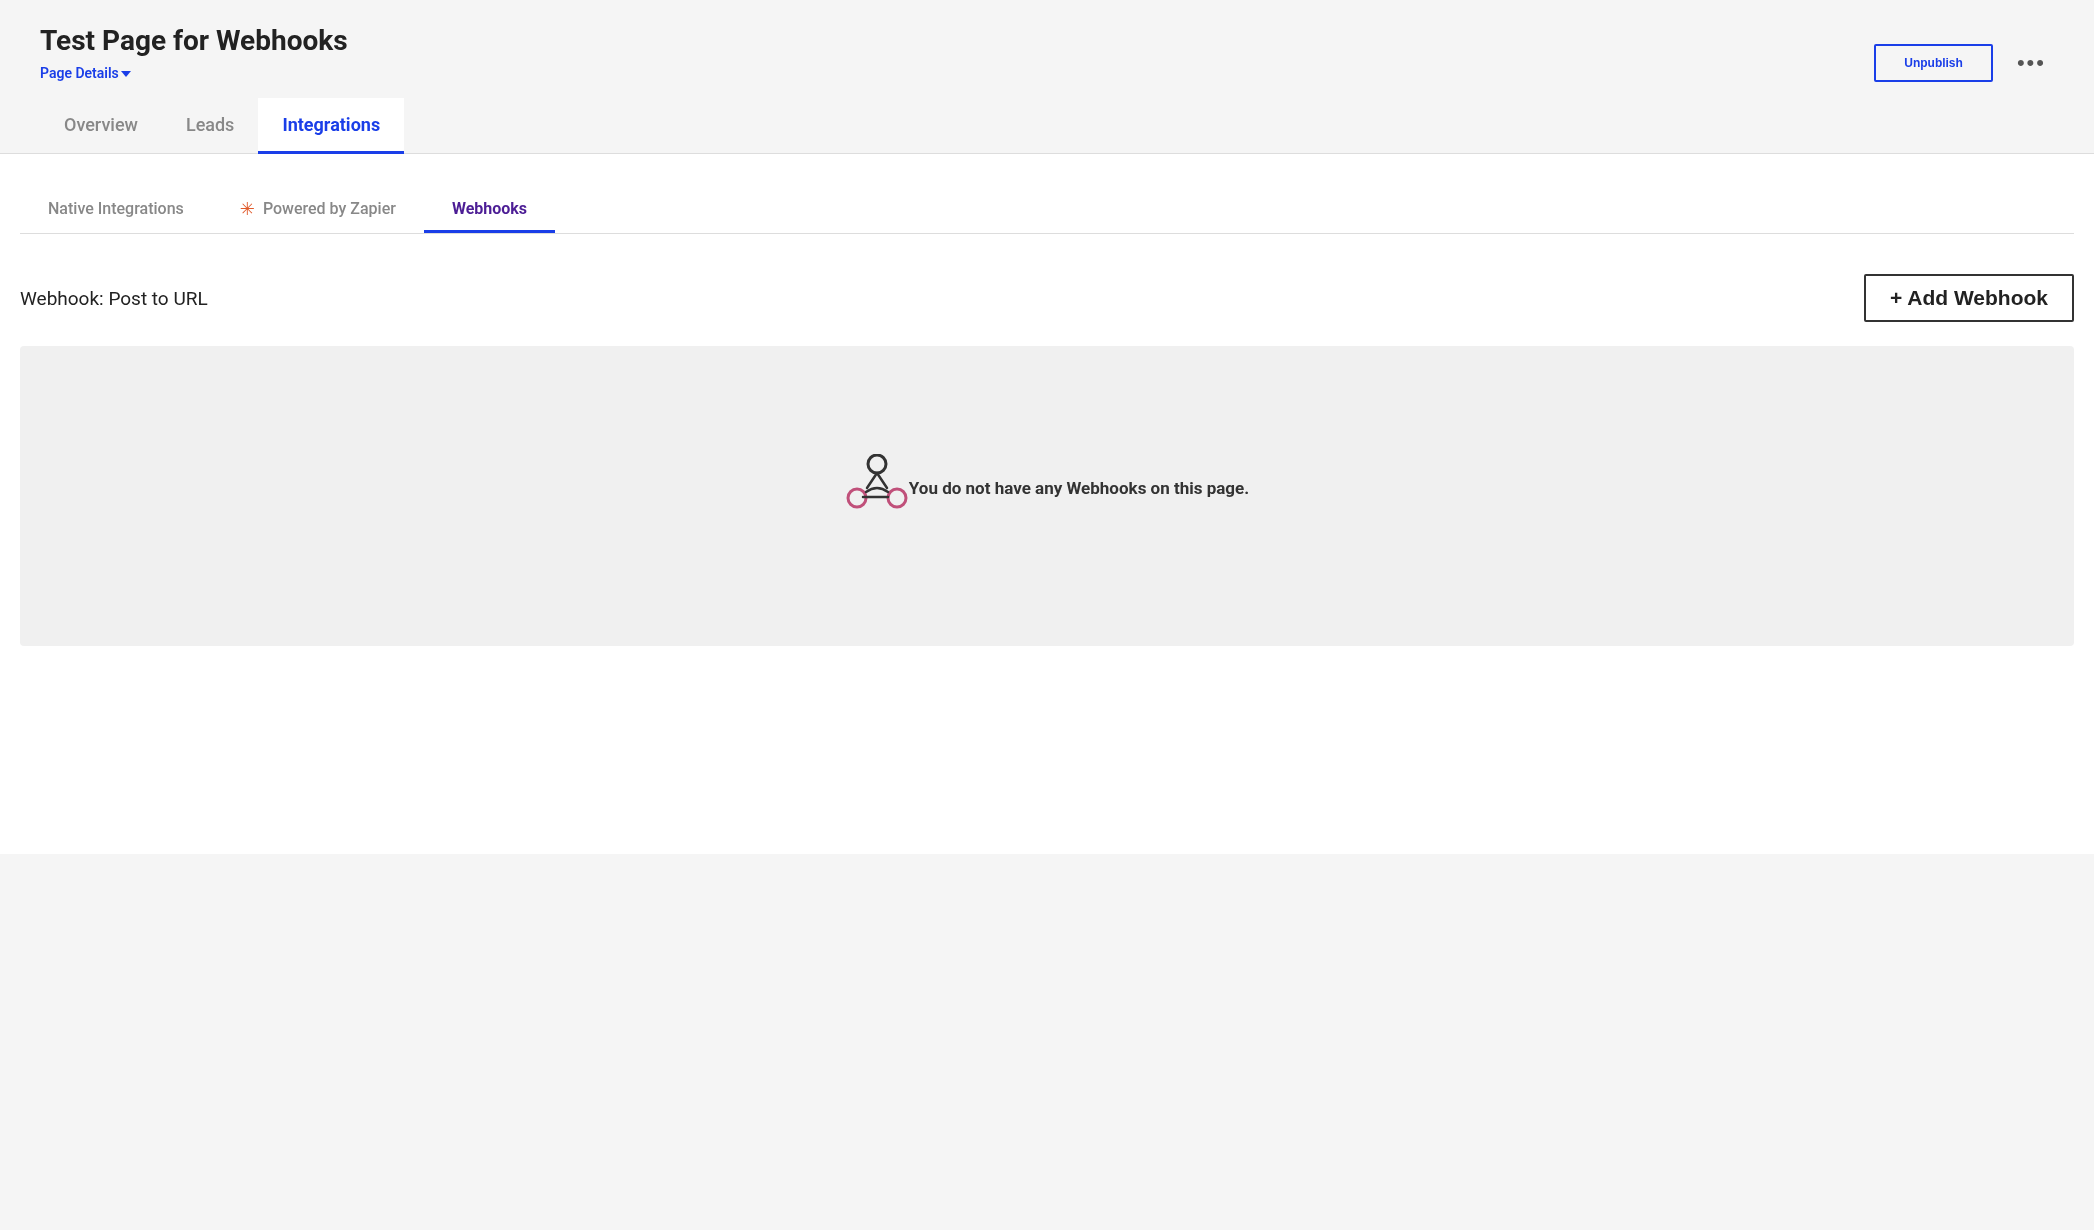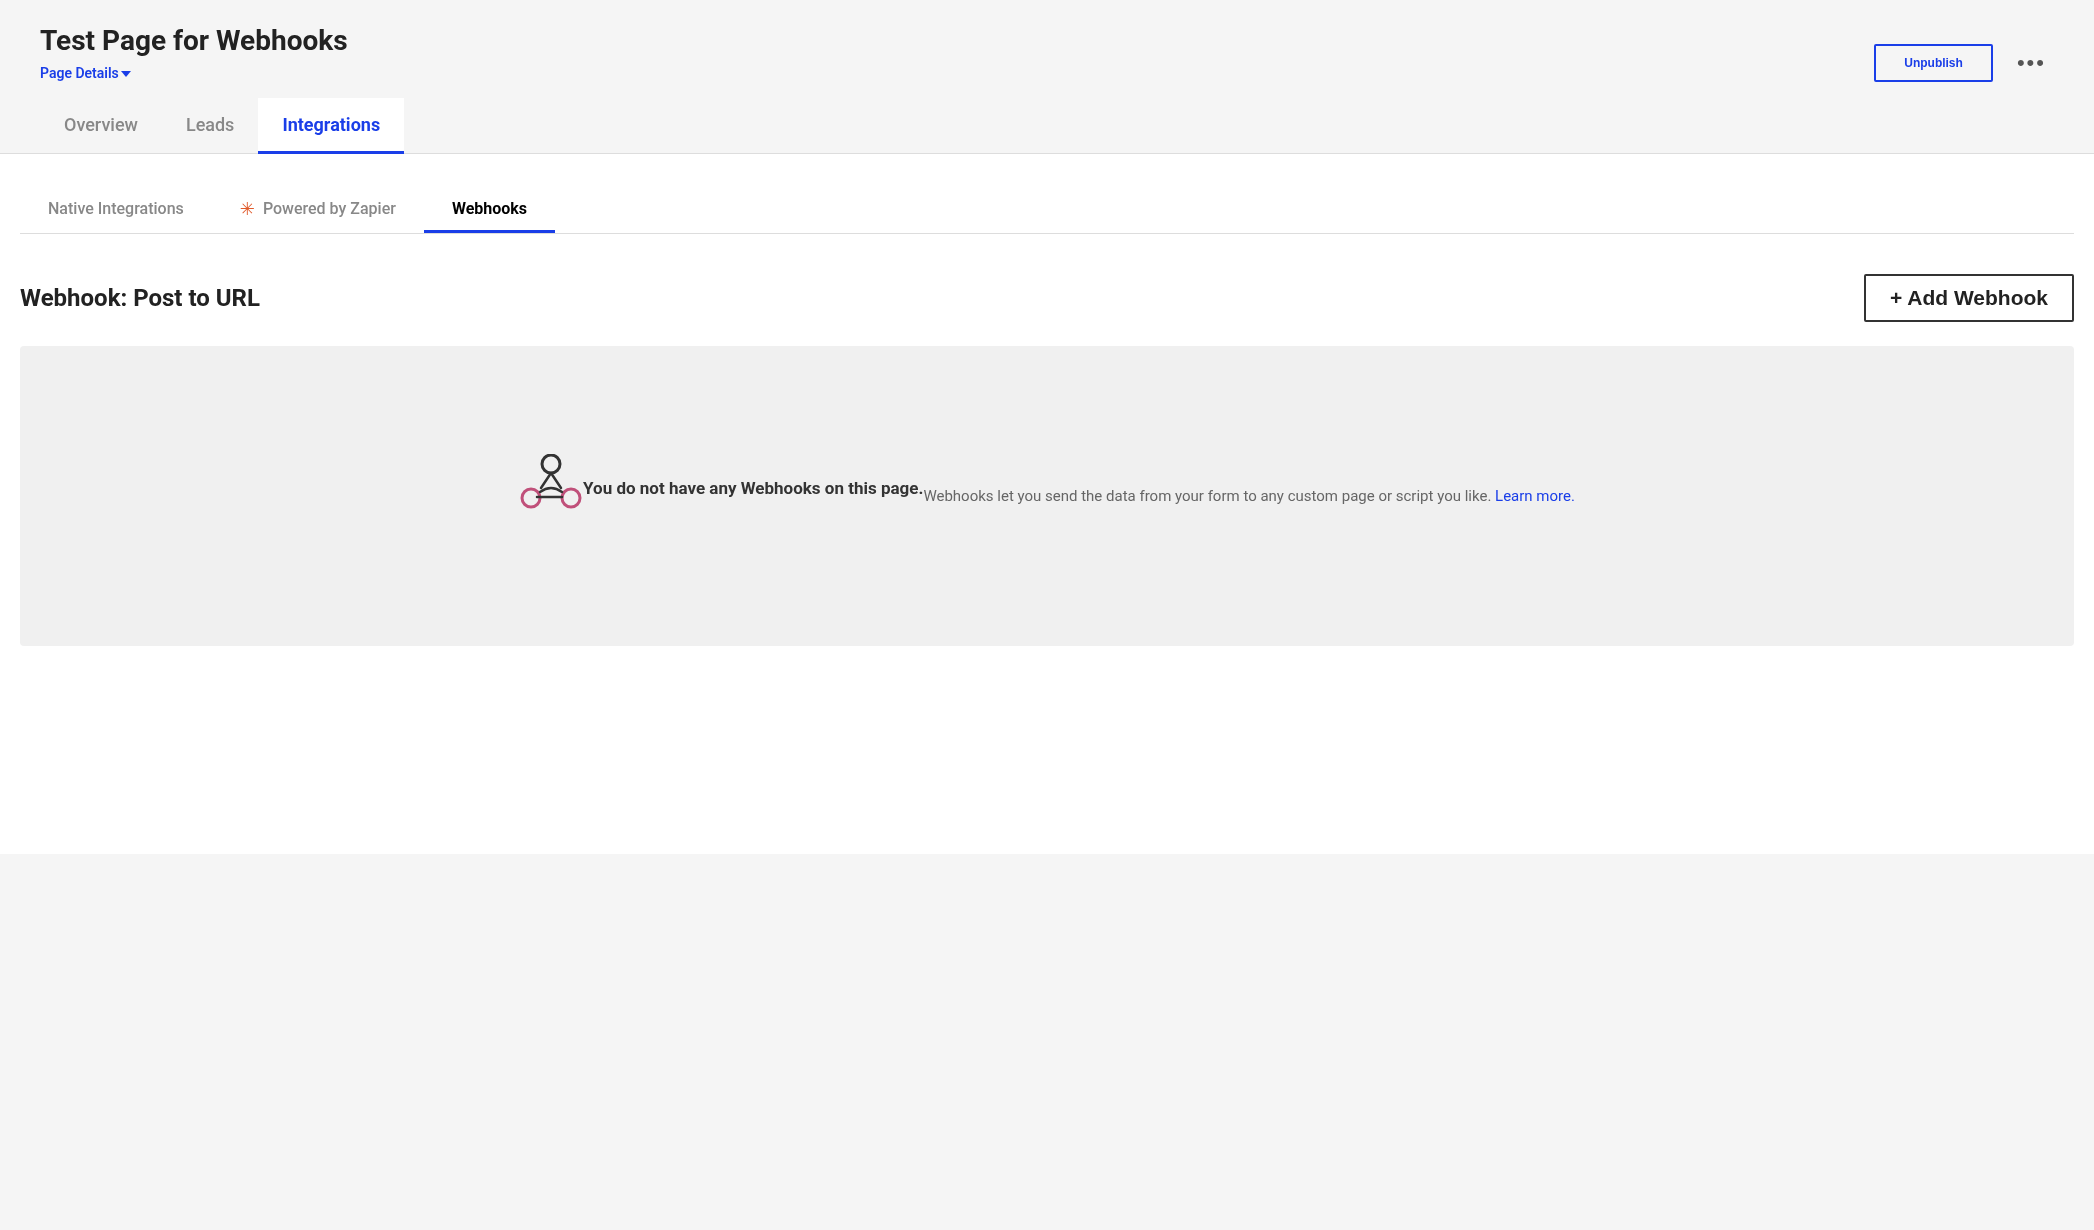--- a/index.html
+++ b/index.html
@@ -120,39 +120,39 @@
       border: none;
       background: transparent;
       border-bottom: 3px solid transparent;
       margin-bottom: -1px;
       display: flex;
       align-items: center;
       gap: 8px;
       text-decoration: none;
     }
     .sub-tab.active {
-      color: #000000;
+      color: #4c1d95;
       font-weight: 700;
       border-bottom: 3px solid #1a3ee8;
     }
     .zapier-icon {
       color: #e05a2b;
       font-size: 18px;
     }
 
     
     .webhook-section-header {
       display: flex;
       align-items: center;
       justify-content: space-between;
       margin-bottom: 24px;
     }
     .webhook-title {
-      font-size: 24px;
-      font-weight: 700;
+      font-size: 19px;
+      font-weight: 400;
       color: #222;
     }
     .add-webhook-btn {
       border: 2px solid #333;
       background: transparent;
       color: #222;
       font-size: 21px;
       font-weight: 600;
       padding: 10px 24px;
       cursor: pointer;
@@ -240,18 +240,15 @@
 
         <circle cx="12" cy="44" r="9" stroke="#c0507a" stroke-width="3" fill="none"></circle>
         <circle cx="52" cy="44" r="9" stroke="#c0507a" stroke-width="3" fill="none"></circle>
         <circle cx="32" cy="10" r="9" stroke="#333" stroke-width="3" fill="none"></circle>
 
         <path d="M32 19 L22 34 M32 19 L42 34 M21 38 Q32 30 43 38" stroke="#333" stroke-width="2.5" fill="none" stroke-linecap="round"></path>
         <line x1="18" y1="43" x2="43" y2="43" stroke="#333" stroke-width="2.5" stroke-linecap="round"></line>
       </svg>
     </div>
     <p class="empty-state-title">You do not have any Webhooks on this page.</p>
-    <p class="empty-state-desc">
-      <span>Webhooks let you send the data from your form to any custom page or script you like. </span><a href="#">Learn more.</a>
-    </p>
   </div>
 
 </div>
 
 </body></html>

